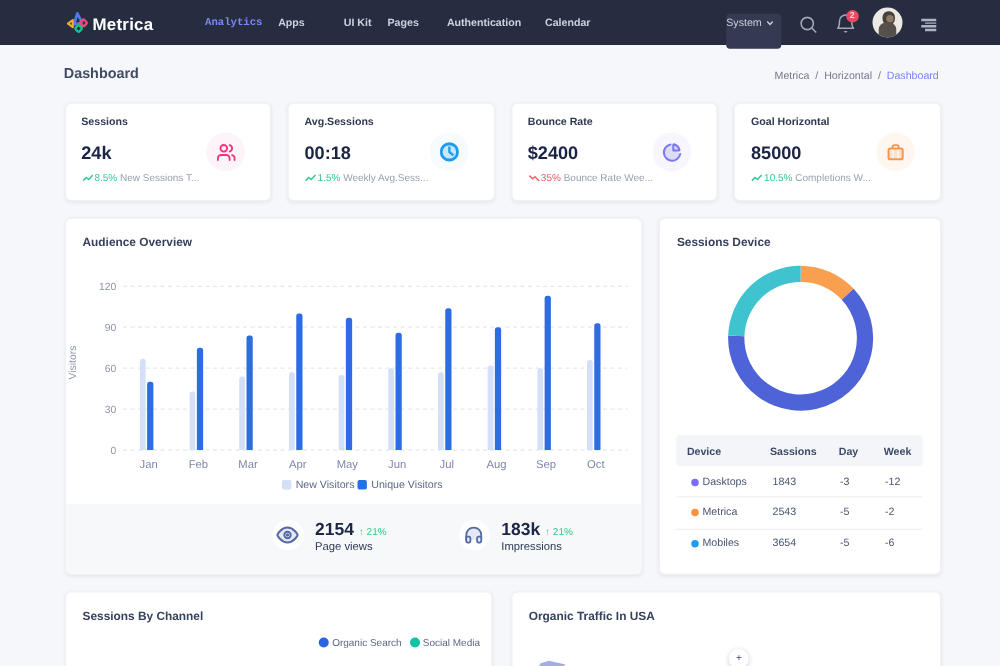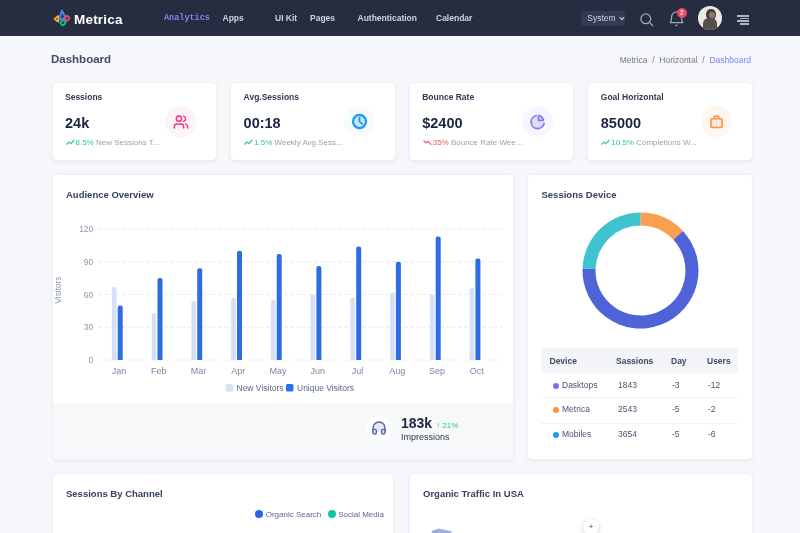--- a/index.html
+++ b/index.html
@@ -3,21 +3,21 @@
 <meta charset="utf-8">
 <style>
 * { margin:0; padding:0; box-sizing:border-box; }
 html,body { width:800px; height:533px; overflow:hidden; }
 body { background:#f6f7fa; font-family:"Liberation Sans", sans-serif; position:relative; }
 .nav { position:absolute; left:0; top:0; width:800px; height:35.5px; background:#272d40; }
 .logo { position:absolute; left:52px; top:7px; }
 .logoname { position:absolute; left:74px; top:12px; font-size:13.5px; font-weight:bold; color:#fff; letter-spacing:.2px; }
 .navlink { position:absolute; top:13px; font-size:8.5px; font-weight:bold; color:#cdd2de; white-space:nowrap; }
 .navlink.active { color:#7b87f7; }
-.sysbtn { position:absolute; left:581px; top:11px; width:44px; height:15px; background:#333a52; border-radius:3px; color:#ccd1de; font-size:8.5px; text-align:right; line-height:15px; }
+.sysbtn { position:absolute; left:581px; top:11px; width:44px; height:28px; background:#333a52; border-radius:3px; color:#ccd1de; font-size:8.5px; text-align:left; line-height:15px; }
 .pagetitle { position:absolute; left:51px; top:53px; font-size:11.5px; font-weight:bold; color:#414b66; }
 .crumb { position:absolute; top:55px; right:49px; font-size:8.5px; color:#74788d; }
 .crumb .last { color:#7a83f5; }
 .card { position:absolute; background:#fff; border-radius:5px; box-shadow:0 1px 3px rgba(30,45,80,0.07); border:1px solid #f0f1f5; }
 .stat-title { position:absolute; left:12.5px; top:9px; font-size:8.5px; font-weight:bold; color:#2f3950; }
 .stat-num { position:absolute; left:12.5px; top:31.5px; font-size:14.5px; font-weight:bold; color:#1b2444; }
 .stat-icon { position:absolute; right:20px; top:23px; width:31px; height:31px; border-radius:50%; display:flex; align-items:center; justify-content:center; }
 .zig { vertical-align:-1px; margin-right:1px; }
 .stat-foot { position:absolute; left:13px; top:55px; font-size:8px; color:#98a0b0; white-space:nowrap; }
 .grn { color:#35c795; }
@@ -183,20 +183,31 @@
     <path d="M416.6 185.0 V115.0 Q416.6 113.0 418.6 113.0 H419.2 Q421.2 113.0 421.2 115.0 V185.0 Z" fill="#d3e0f7"></path>
     <path d="M422.4 185.0 V85.5 Q422.4 83.5 424.4 83.5 H425.4 Q427.4 83.5 427.4 85.5 V185.0 Z" fill="#2d6ce3"></path>
     <g font-size="8.5" fill="#5b6a87">
       <rect x="172.6" y="209" width="7.5" height="7.5" rx="1.5" fill="#d3e0f7"></rect>
       <text x="183.5" y="215.8">New Visitors</text>
       <rect x="233" y="209" width="7.5" height="7.5" rx="1.5" fill="#2373e6"></rect>
       <text x="244" y="215.8">Unique Visitors</text>
     </g>
   </svg>
   <div style="position:absolute;left:0;bottom:0;width:100%;height:55.8px;background:#f7f8fa;border-radius:0 0 5px 5px;"></div>
+  <div class="mini" style="left:165.5px;">
+    <div class="mini-circ">
+      <svg width="18" height="18" viewBox="0 0 24 24" fill="none" stroke="#5468a3" stroke-width="2.1" stroke-linecap="round" stroke-linejoin="round">
+        <path d="M1 12s4-8 11-8 11 8 11 8-4 8-11 8-11-8-11-8z" fill="#e3e8f4"></path>
+          <circle cx="12" cy="12" r="3.4" fill="#fff"></circle>
+          <circle cx="12" cy="12" r="0.8" fill="#5468a3"></circle>
+      </svg>
+    </div>
+    <div class="mini-num">2154 <span class="mini-pct">↑ 21%</span></div>
+    <div class="mini-lbl">Page views</div>
+  </div>
   <div class="mini" style="left:314.5px;">
     <div class="mini-circ">
       <svg width="16" height="16" viewBox="0 0 24 24" fill="none" stroke="#5468a3" stroke-width="2.1" stroke-linecap="round" stroke-linejoin="round">
         <path d="M3 18v-6a9 9 0 0 1 18 0v6" fill="#e3e8f4"></path>
         <path d="M21 19a2 2 0 0 1-2 2h-1a2 2 0 0 1-2-2v-3a2 2 0 0 1 2-2h3zM3 19a2 2 0 0 0 2 2h1a2 2 0 0 0 2-2v-3a2 2 0 0 0-2-2H3z" fill="#e3e8f4"></path>
       </svg>
     </div>
     <div class="mini-num">183k <span class="mini-pct">↑ 21%</span></div>
     <div class="mini-lbl">Impressions</div>
   </div>
@@ -206,21 +217,21 @@
   <div class="ctitle">Sessions Device</div>
   <svg style="position:absolute;left:0;top:0;" width="226" height="160" viewBox="0 0 226 160">
     <path d="M112.50 37.50 A58.0 58.0 0 0 1 154.92 55.94 L145.41 64.81 A45.0 45.0 0 0 0 112.50 50.50 Z" fill="#f9a050"></path>
     <path d="M154.92 55.94 A58.0 58.0 0 1 1 54.54 93.48 L67.53 93.93 A45.0 45.0 0 1 0 145.41 64.81 Z" fill="#4e63d8"></path>
     <path d="M54.54 93.48 A58.0 58.0 0 0 1 112.50 37.50 L112.50 50.50 A45.0 45.0 0 0 0 67.53 93.93 Z" fill="#3ec3cf"></path>
   </svg>
   <div style="position:absolute;left:13px;top:173px;width:196.5px;height:25px;background:#f3f5f8;border-radius:3px;"></div>
   <div class="th" style="left:21.5px;top:181px;">Device</div>
   <div class="th" style="left:88px;top:181px;">Sassions</div>
   <div class="th" style="left:143px;top:181px;">Day</div>
-  <div class="th" style="left:179px;top:181px;">Users</div>
+  <div class="th" style="left:179px;top:181px;">Week</div>
   <div class="dot" style="left:25px;top:207.5px;background:#7a6ff0;"></div>
   <div class="td" style="left:34px;top:205px;">Dasktops</div>
   <div class="td" style="left:90px;top:205px;">1843</div>
   <div class="td" style="left:144px;top:205px;">-3</div>
   <div class="td" style="left:180px;top:205px;">-12</div>
   <div class="tline" style="top:222.3px;"></div>
   <div class="dot" style="left:25px;top:231.5px;background:#f9923b;"></div>
   <div class="td" style="left:34px;top:229px;">Metrica</div>
   <div class="td" style="left:90px;top:229px;">2543</div>
   <div class="td" style="left:144px;top:229px;">-5</div>

